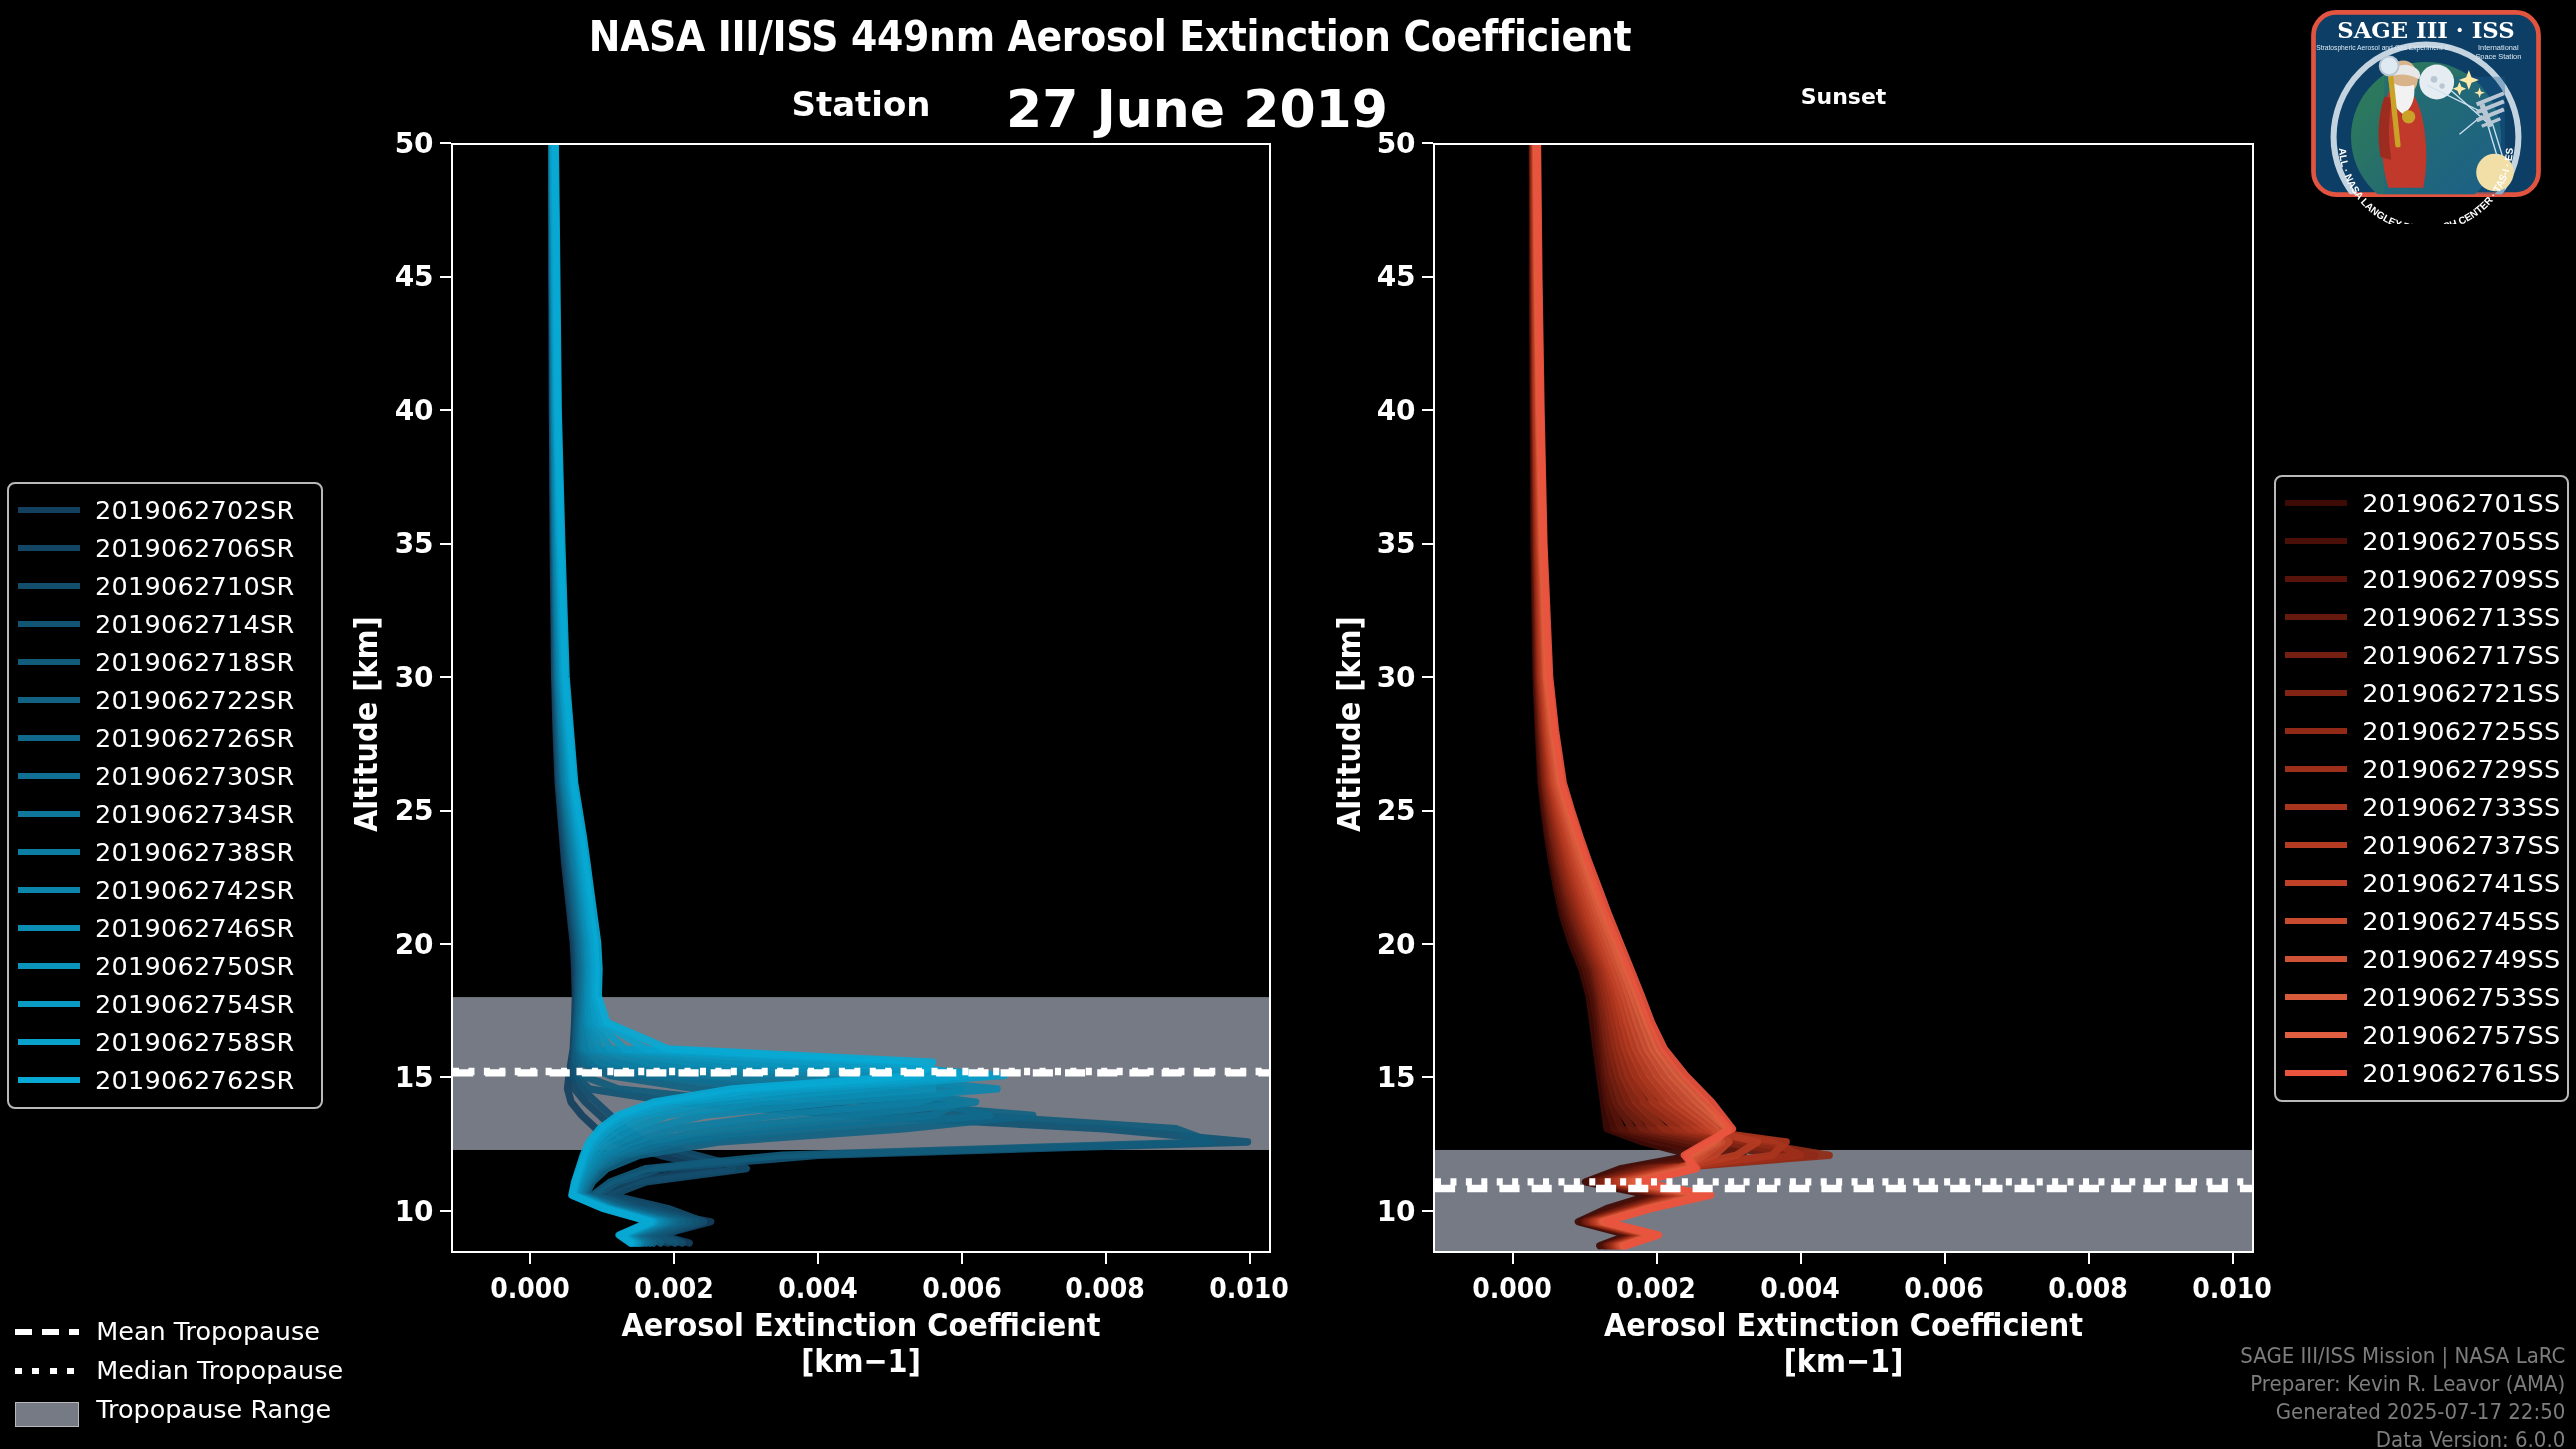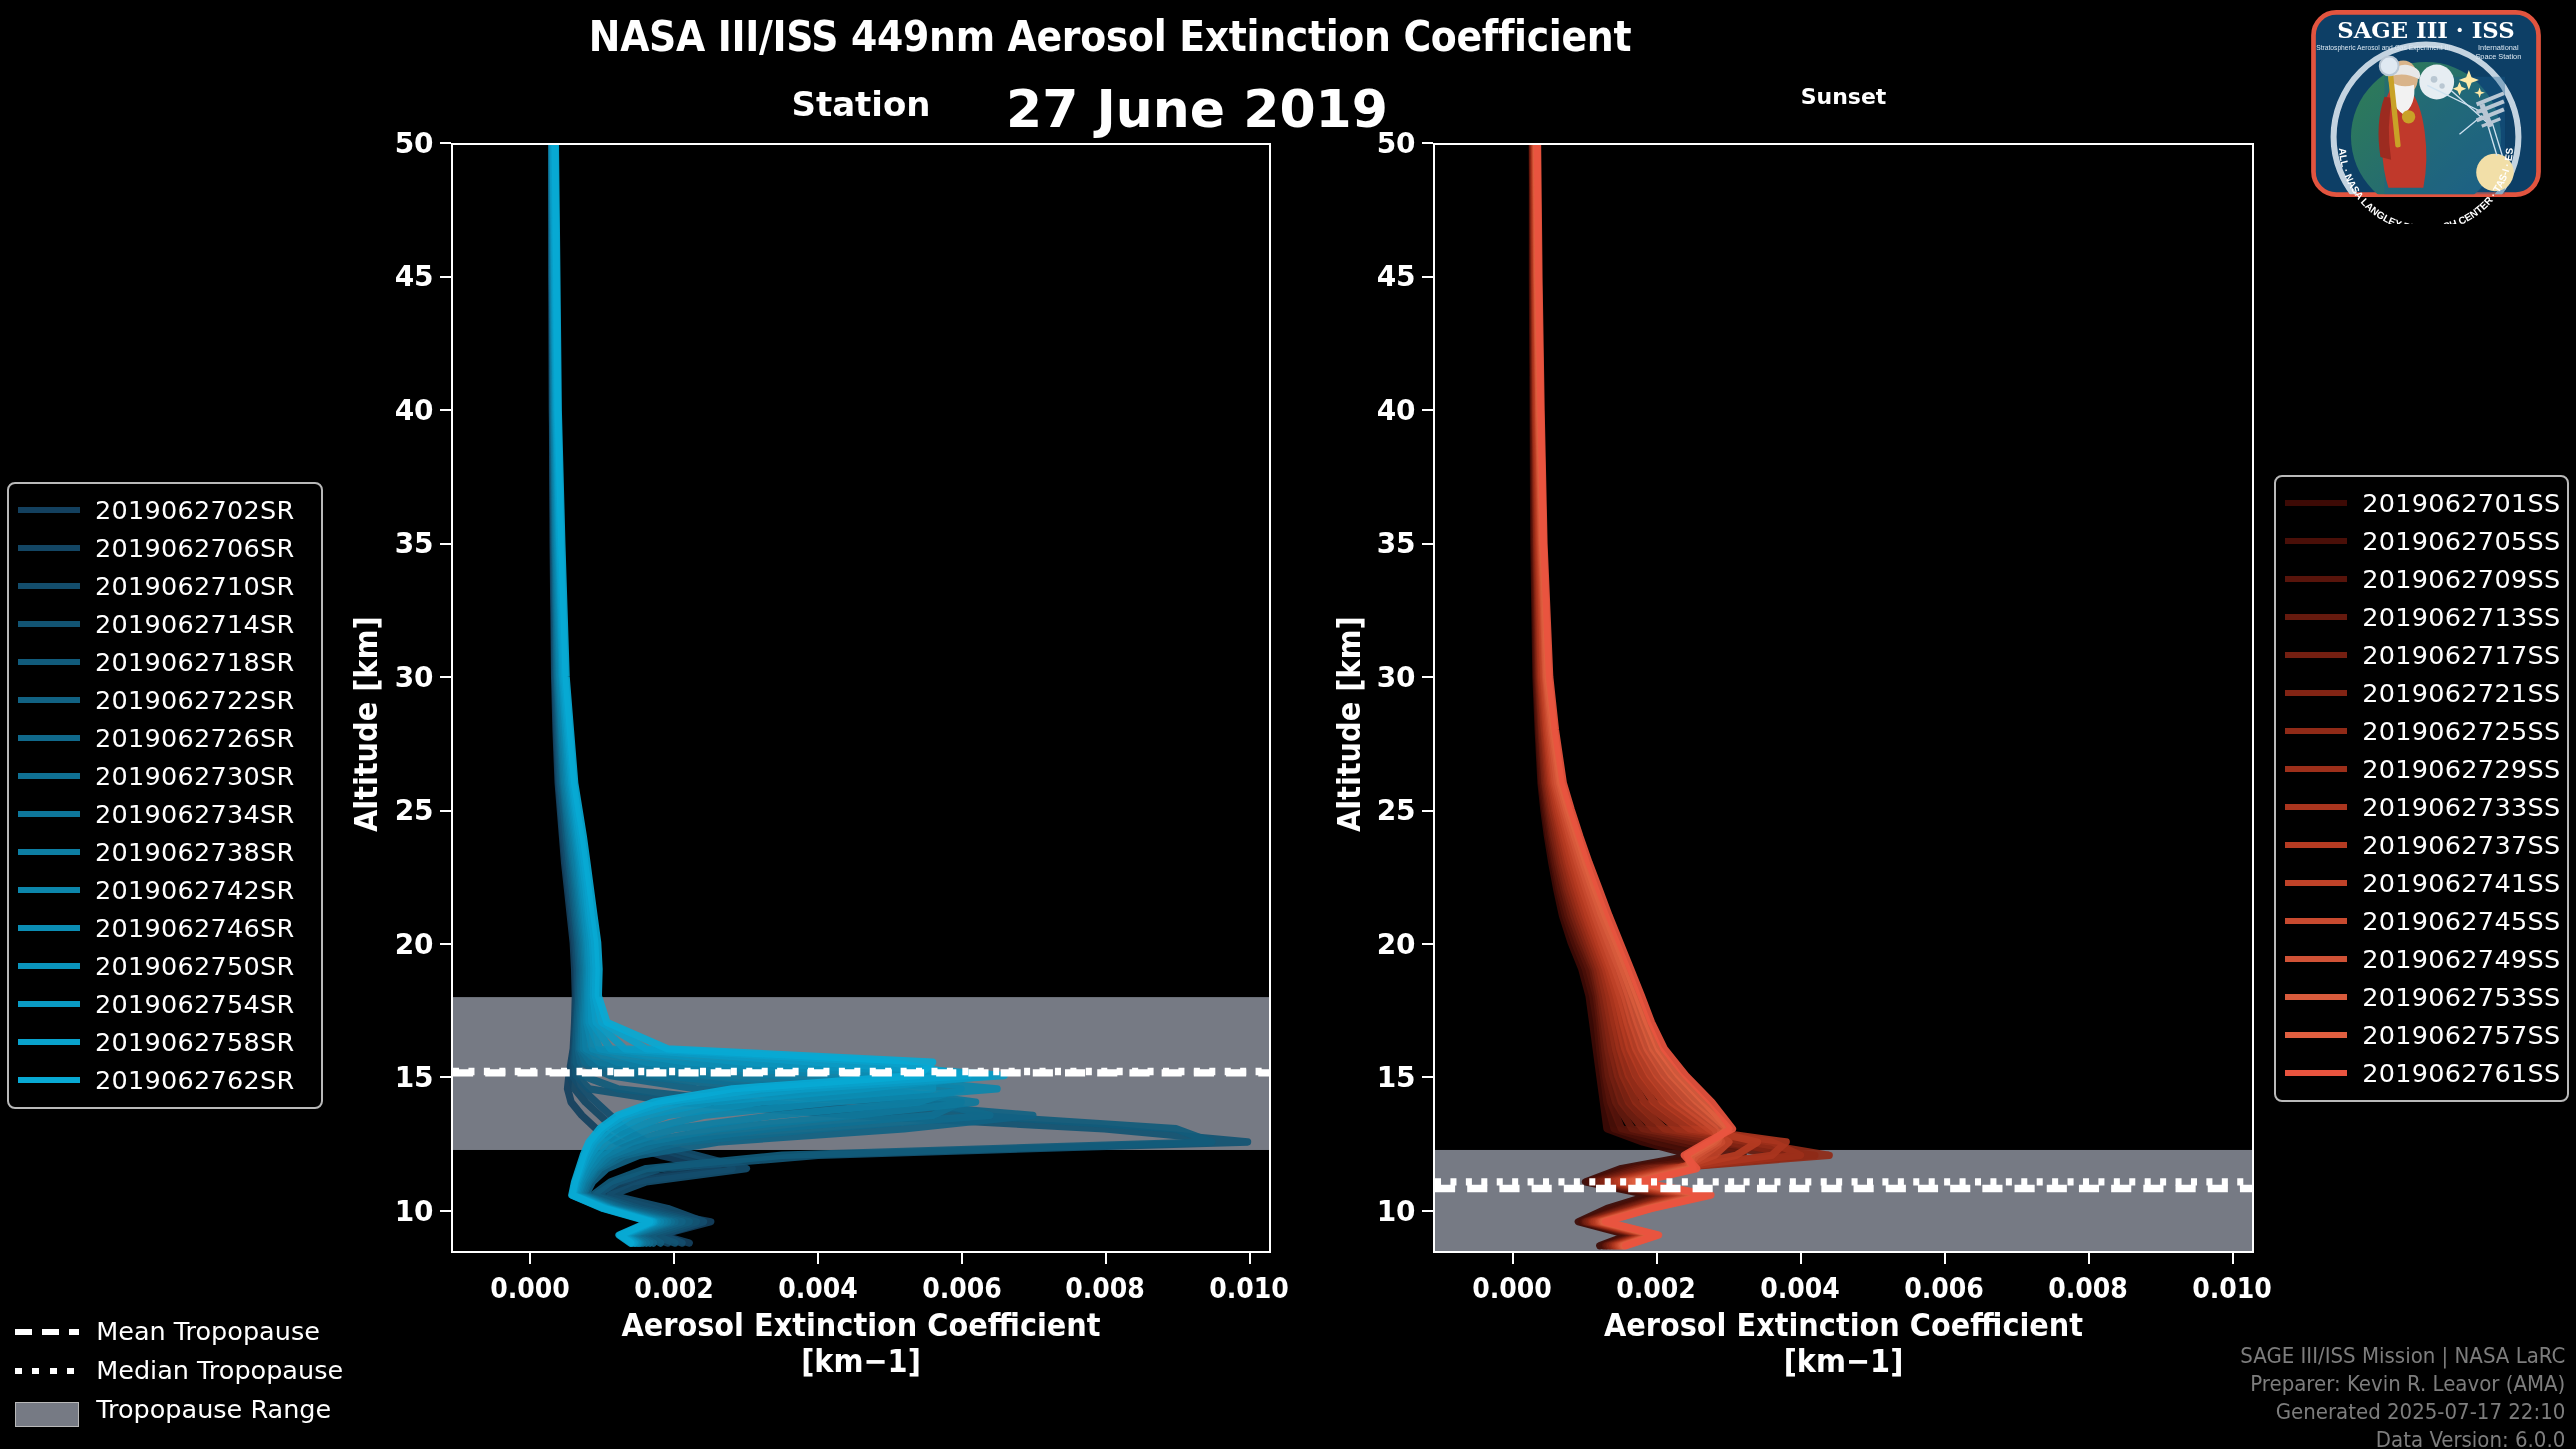--- a/index.html
+++ b/index.html
@@ -362,21 +362,21 @@
       <div class="tp-key">
         <div class="tp-box"></div>
       </div>
       <div class="tp-text">Tropopause Range</div>
     </div>
   </div>
 
 <div id="credits">
     <div>SAGE III/ISS Mission | NASA LaRC</div>
     <div>Preparer: Kevin R. Leavor (AMA)</div>
-    <div>Generated 2025-07-17 22:10</div>
+    <div>Generated 2025-07-17 22:50</div>
     <div>Data Version: 6.0.0</div>
   </div>
 
 <div id="mission-logo">
   <svg viewBox="0 0 424 330" width="284" height="221">
     <defs>
       <clipPath id="badgeclip">
         <path d="M78 14 H346 a34 34 0 0 1 34 34 V252 a34 34 0 0 1 -34 34 H78 a34 34 0 0 1 -34 -34 V48 a34 34 0 0 1 34 -34 Z"></path>
       </clipPath>
       <linearGradient id="earthg" x1="0" y1="0" x2="1" y2="1">

